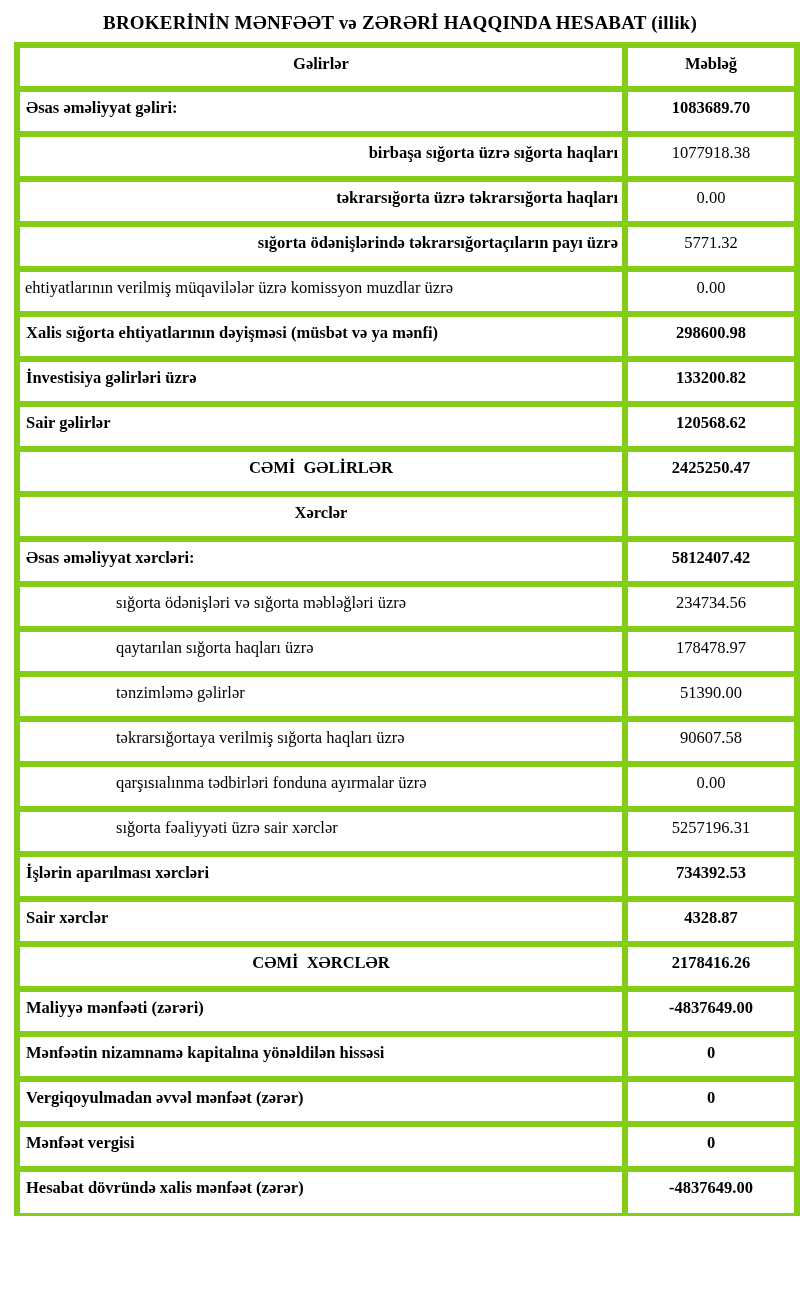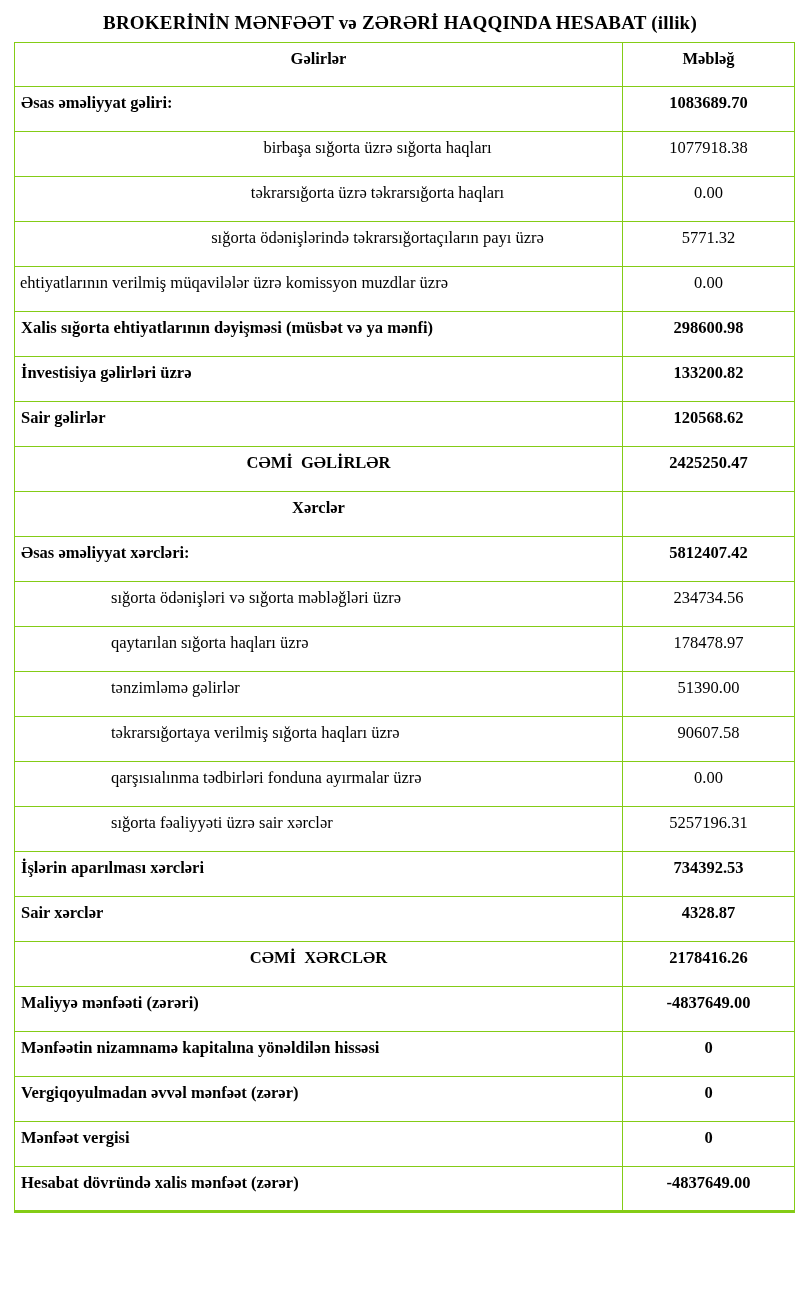--- a/index.html
+++ b/index.html
@@ -23,41 +23,41 @@
     letter-spacing: 0.2px;
   }
   .report-table {
     border-collapse: collapse;
     table-layout: fixed;
     margin: 8px 0 0 14px;
     width: 775px;
   }
   .report-table th,
   .report-table td {
-    border: 1px solid #84cc16;
+    border: 6px solid #84cc16;
     box-sizing: border-box;
     vertical-align: top;
     padding: 6px 4px 4px 4px;
     font-size: 16.5px;
     line-height: 1.2;
     overflow: hidden;
   }
   .col-label { width: 608px; }
   .col-value { width: 172px; margin-top: 28px; }
   .report-table th {
     height: 44px;
     font-weight: bold;
     text-align: center;
   }
   .report-table td { height: 45px; }
   .report-table tr:last-child td { border-bottom-width: 3px; }
 
   
   td.label.section   { font-weight: bold; text-align: left; padding-left: 6px; }
-  td.label.sub-lg    { font-weight: normal; text-align: center; padding-left: 122px; }
+  td.label.sub-lg    { font-weight: bold; text-align: right; padding-left: 122px; }
   td.label.sub-md    { font-weight: normal; text-align: left; padding-left: 96px; }
   td.label.sub-none  { font-weight: normal; text-align: left; padding-left: 5px; }
   td.label.total     { font-weight: bold; text-align: center; white-space: pre-wrap; }
   td.value           { text-align: center; }
   td.value.section,
   td.value.total     { font-weight: bold; }
   td.value.sub-lg,
   td.value.sub-md,
   td.value.sub-none  { font-weight: normal; }
 </style>

